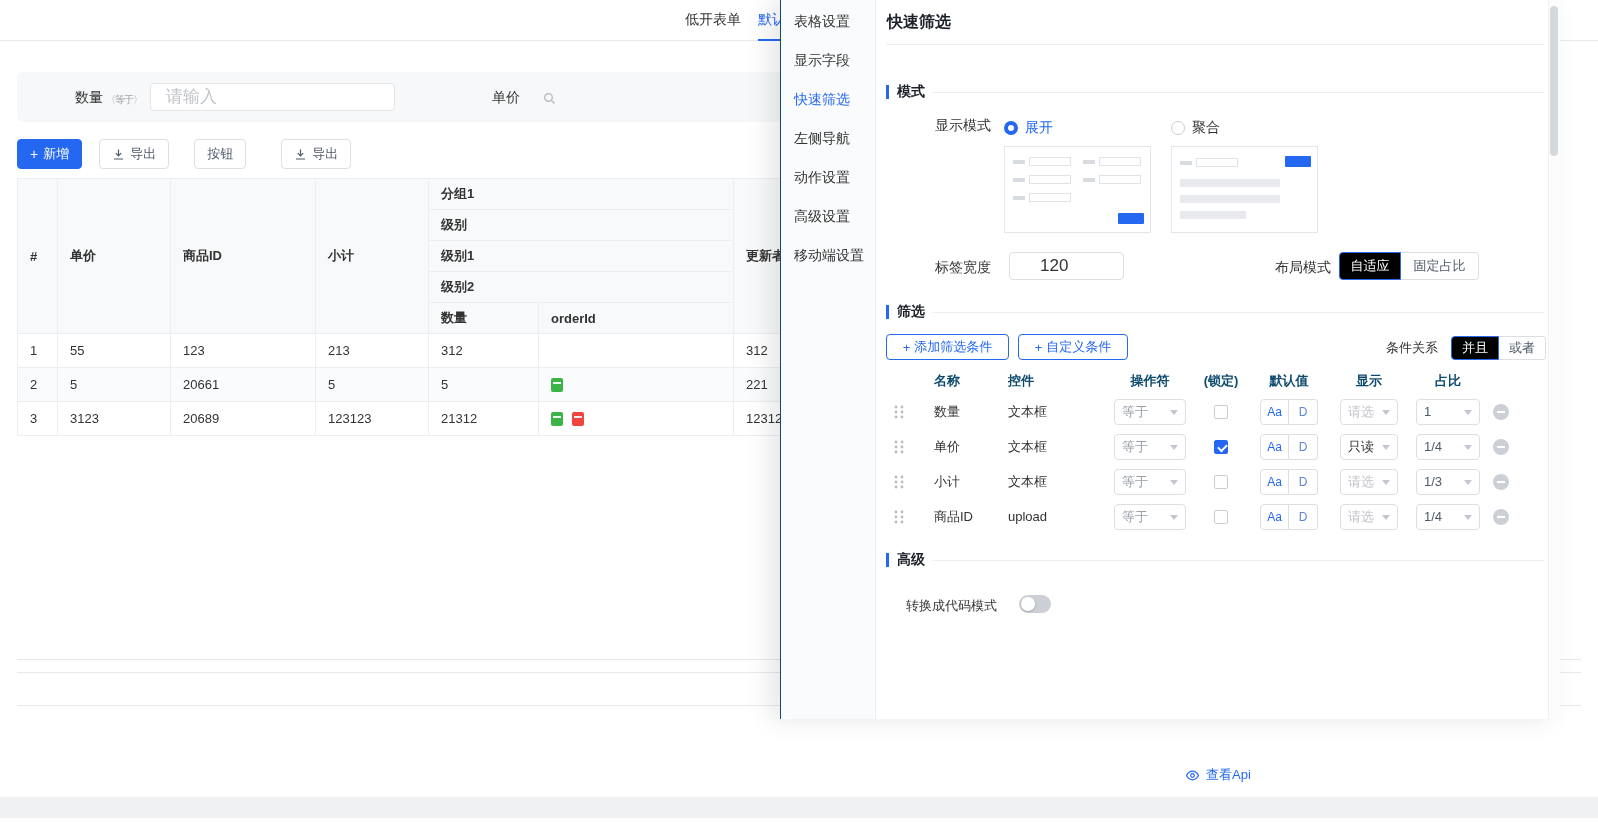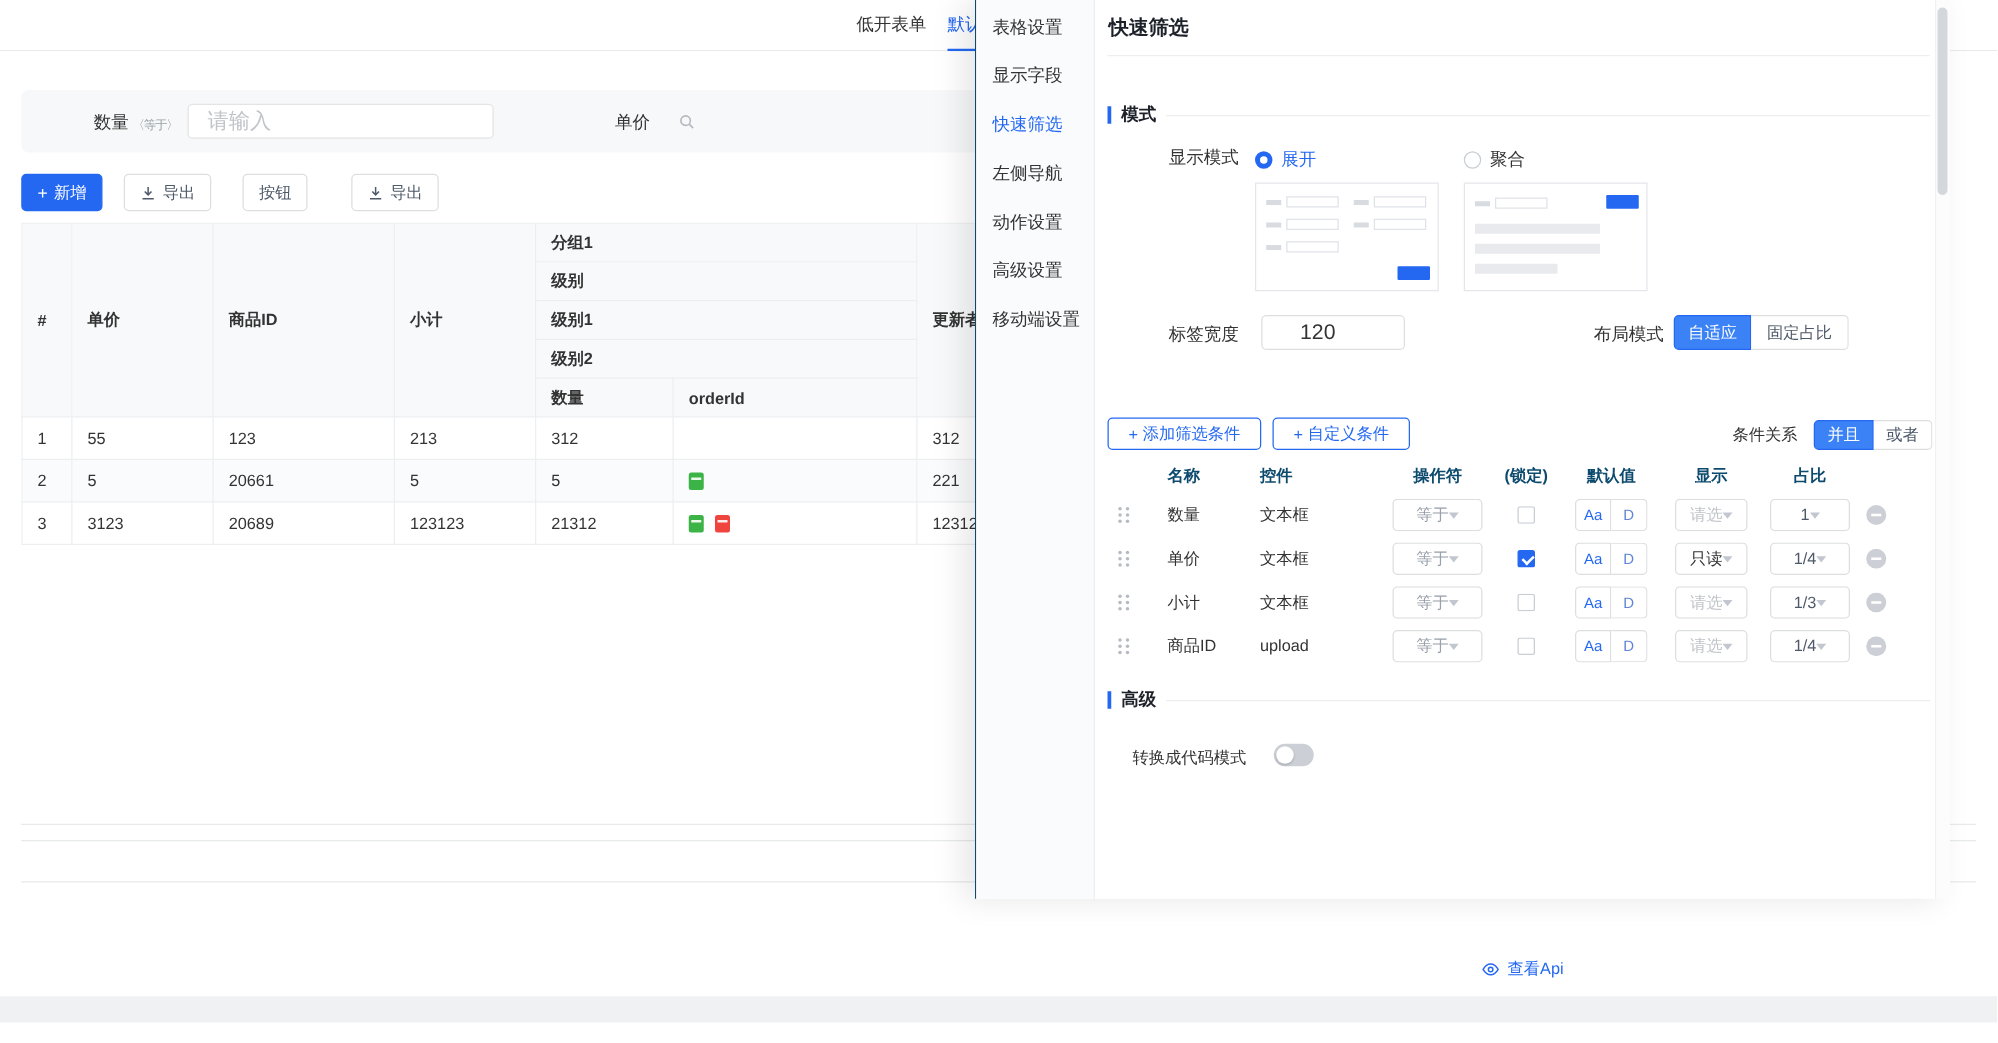--- a/index.html
+++ b/index.html
@@ -72,35 +72,35 @@
 .pv-bar{position:absolute;height:8px;background:#e8eaee}
 .pv-btn{position:absolute;width:26px;height:11px;background:#2468f2;border-radius:1px}
 
 .num-input{position:absolute;left:133px;top:252px;width:115px;height:28px;border:1px solid #dcdee0;border-radius:4px;background:#fff;display:flex;align-items:stretch;overflow:hidden}
 .num-input input{border:none;outline:none;flex:1;font-size:17px;color:#333;padding-left:30px;background:transparent}
 
 .seg{position:absolute;display:flex}
 .seg-btn{height:28px;font-size:13px;display:flex;align-items:center;justify-content:center;border:1px solid #dcdee0;background:#fff;color:#4e5969;cursor:pointer;padding:0 12px;white-space:nowrap}
 .seg-btn:first-child{border-radius:4px 0 0 4px}
 .seg-btn:last-child{border-radius:0 4px 4px 0;border-left:none}
-.seg-btn.active{background:#3b82f6;border-color:#2468f2;color:#fff}
+.seg-btn.active{background:#000000;border-color:#2468f2;color:#fff}
 .seg-sm .seg-btn{height:24px;padding:0 11px}
 
 .btn-outline{position:absolute;height:26px;border:1px solid #2468f2;color:#2468f2;background:#fff;border-radius:4px;font-size:13px;display:flex;align-items:center;justify-content:center;gap:4px;cursor:pointer;white-space:nowrap}
 .btn-outline .plus{font-size:13px}
 
 .ftable{position:absolute;left:8px;top:368px;width:632px}
 .frow{display:grid;grid-template-columns:30px 80px 112px 88px 54px 82px 78px 80px 26px;align-items:center;height:35px;font-size:13px;color:#333}
 .frow.fhead{height:26px;font-weight:700;color:#0c4a6e}
 .cell{display:flex;align-items:center;overflow:hidden;white-space:nowrap}
 .cell.center{justify-content:center}
 .c-name{padding-left:20px}
 .c-ctrl{padding-left:14px}
 .c-drag{justify-content:center;cursor:grab}
-.sel-box{height:26px;border:1px solid #dcdee0;border-radius:4px;background:#fff;display:flex;align-items:center;justify-content:center;padding:0 7px;cursor:pointer}
+.sel-box{height:26px;border:1px solid #dcdee0;border-radius:4px;background:#fff;display:flex;align-items:center;justify-content:space-between;padding:0 7px;cursor:pointer}
 .sel-box b{font-weight:400;overflow:hidden;white-space:nowrap}
 .w72{width:72px}.w58{width:58px}.w64{width:64px}
 .sel-op b{color:#98a0aa}
 .sel-ph b{color:#c1c4c9}
 .sel-val b{color:#333}
 .sel-num b{color:#4e5969}
 .caret{width:0;height:0;border:4px solid transparent;border-top:5px solid #c2c7cf;margin-top:5px;flex:0 0 auto}
 .cb{width:14px;height:14px;border:1px solid #c9cdd4;border-radius:2px;background:#fff;position:relative;cursor:pointer}
 .cb.on{background:#2468f2;border-color:#2468f2}
 .cb.on::after{content:"";position:absolute;left:3px;top:3px;width:7px;height:4px;border-left:2px solid #fff;border-bottom:2px solid #fff;transform:rotate(-45deg)}
@@ -325,20 +325,25 @@
         <input type="text" value="120" style="">
 
       </div>
 
       <span class="lbl" style="left:397px;top:259px;width:58px">布局模式</span>
       <div class="seg" style="left:463px;top:252px">
         <span class="seg-btn active" style="width:62px">自适应</span>
         <span class="seg-btn" style="width:78px">固定占比</span>
       </div>
 
+      <div class="section" style="top:303px">
+        <span class="bar"></span>
+        <span class="stitle">筛选</span>
+        <span class="sline"></span>
+      </div>
 
       <button class="btn-outline" style="left:10px;top:334px;width:123px">
         <span class="plus">+</span>
         <span>添加筛选条件</span>
       </button>
       <button class="btn-outline" style="left:142px;top:334px;width:110px">
         <span class="plus">+</span>
         <span>自定义条件</span>
       </button>
 

